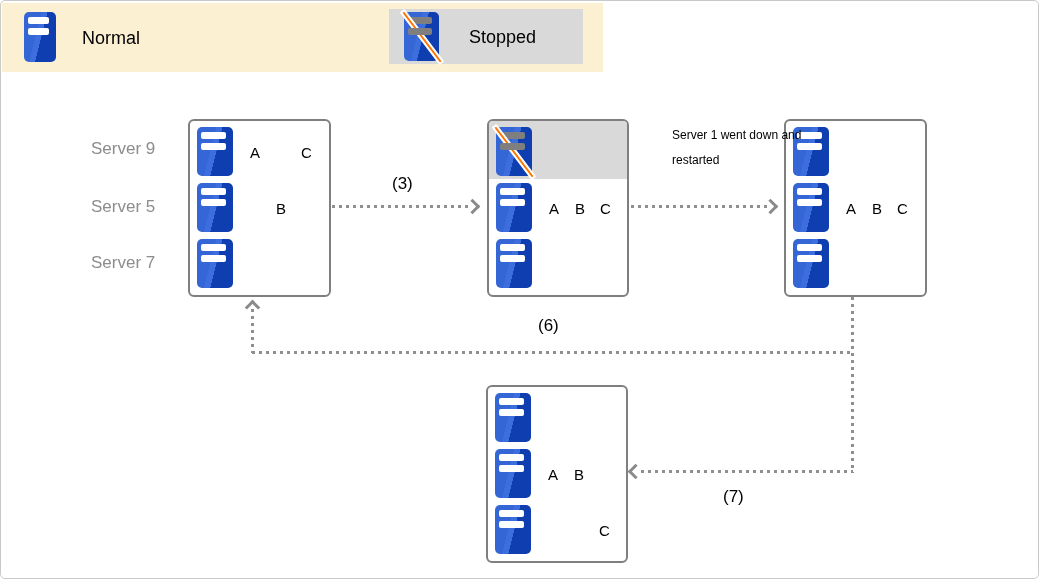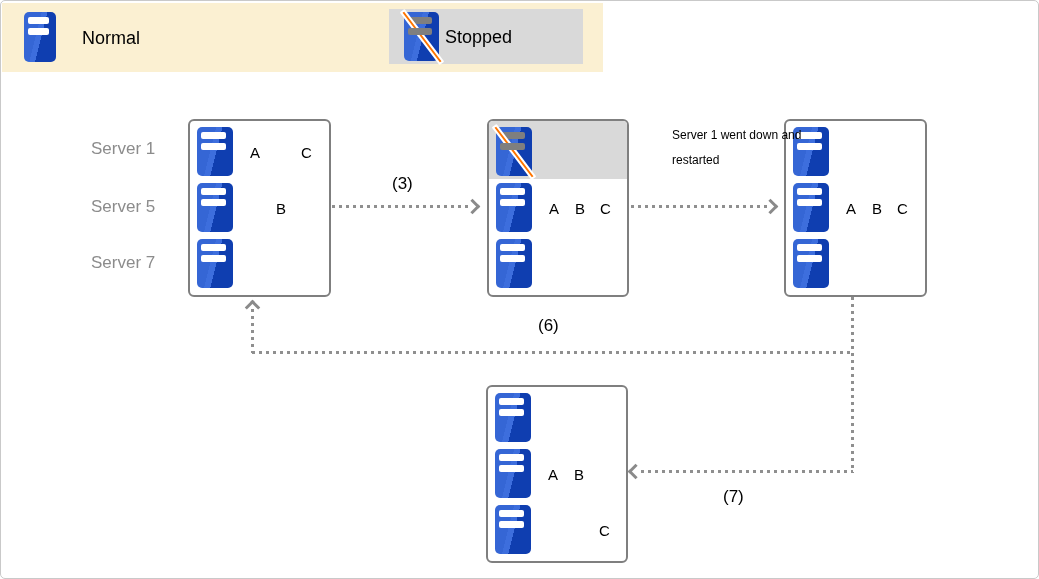--- a/index.html
+++ b/index.html
@@ -19,21 +19,21 @@
   .legend-band {
     position:absolute; left:1px; top:2px;
     width:601px; height:69px;
     background:#fbf0d2;
   }
   .legend-normal-label { position:absolute; left:81px; top:27px; font-size:18px; }
   .legend-chip {
     position:absolute; left:388px; top:8px;
     width:194px; height:55px; background:#d9d9d9;
   }
-  .legend-stopped-label { position:absolute; left:444px; top:26px; font-size:18px; }
+  .legend-stopped-label { position:absolute; left:468px; top:26px; font-size:18px; }
 
   
   .srv {
     position:absolute; width:36px; height:49px;
     border-radius:5px;
     background: linear-gradient(104deg, #3566d5 0%, #3566d5 40%, #3d6edd 40%, #3d6edd 53%, #0f3eb0 53%, #0f3eb0 100%);
   }
   .srv::before, .srv::after {
     content:""; position:absolute; left:4px; right:7px; height:7px;
     border-radius:2px; background:#ffffff;
@@ -96,21 +96,21 @@
     <span class="srv" style="left:22px; top:9px; width:32px; height:50px;"></span>
   </div>
   <span class="legend-normal-label">Normal</span>
   <div class="legend-chip">
     <span class="srv stopped" style="left:15px; top:3px; width:35px; height:49px;">
       <span class="slash"></span>
     </span>
   </div>
   <span class="legend-stopped-label">Stopped</span>
 
-  <span class="server-label" style="top:138px;">Server 1</span>
+  <span class="server-label" style="top:138px;">Server 9</span>
   <span class="server-label" style="top:196px;">Server 5</span>
   <span class="server-label" style="top:252px;">Server 7</span>
 
   <div class="gbox" style="left:187px; top:118px; width:143px; height:178px;">
     <div class="row r1">
       <span class="srv"></span>
       <span class="letter s1">A</span>
       <span class="letter s2"></span>
       <span class="letter s3">C</span>
     </div>

